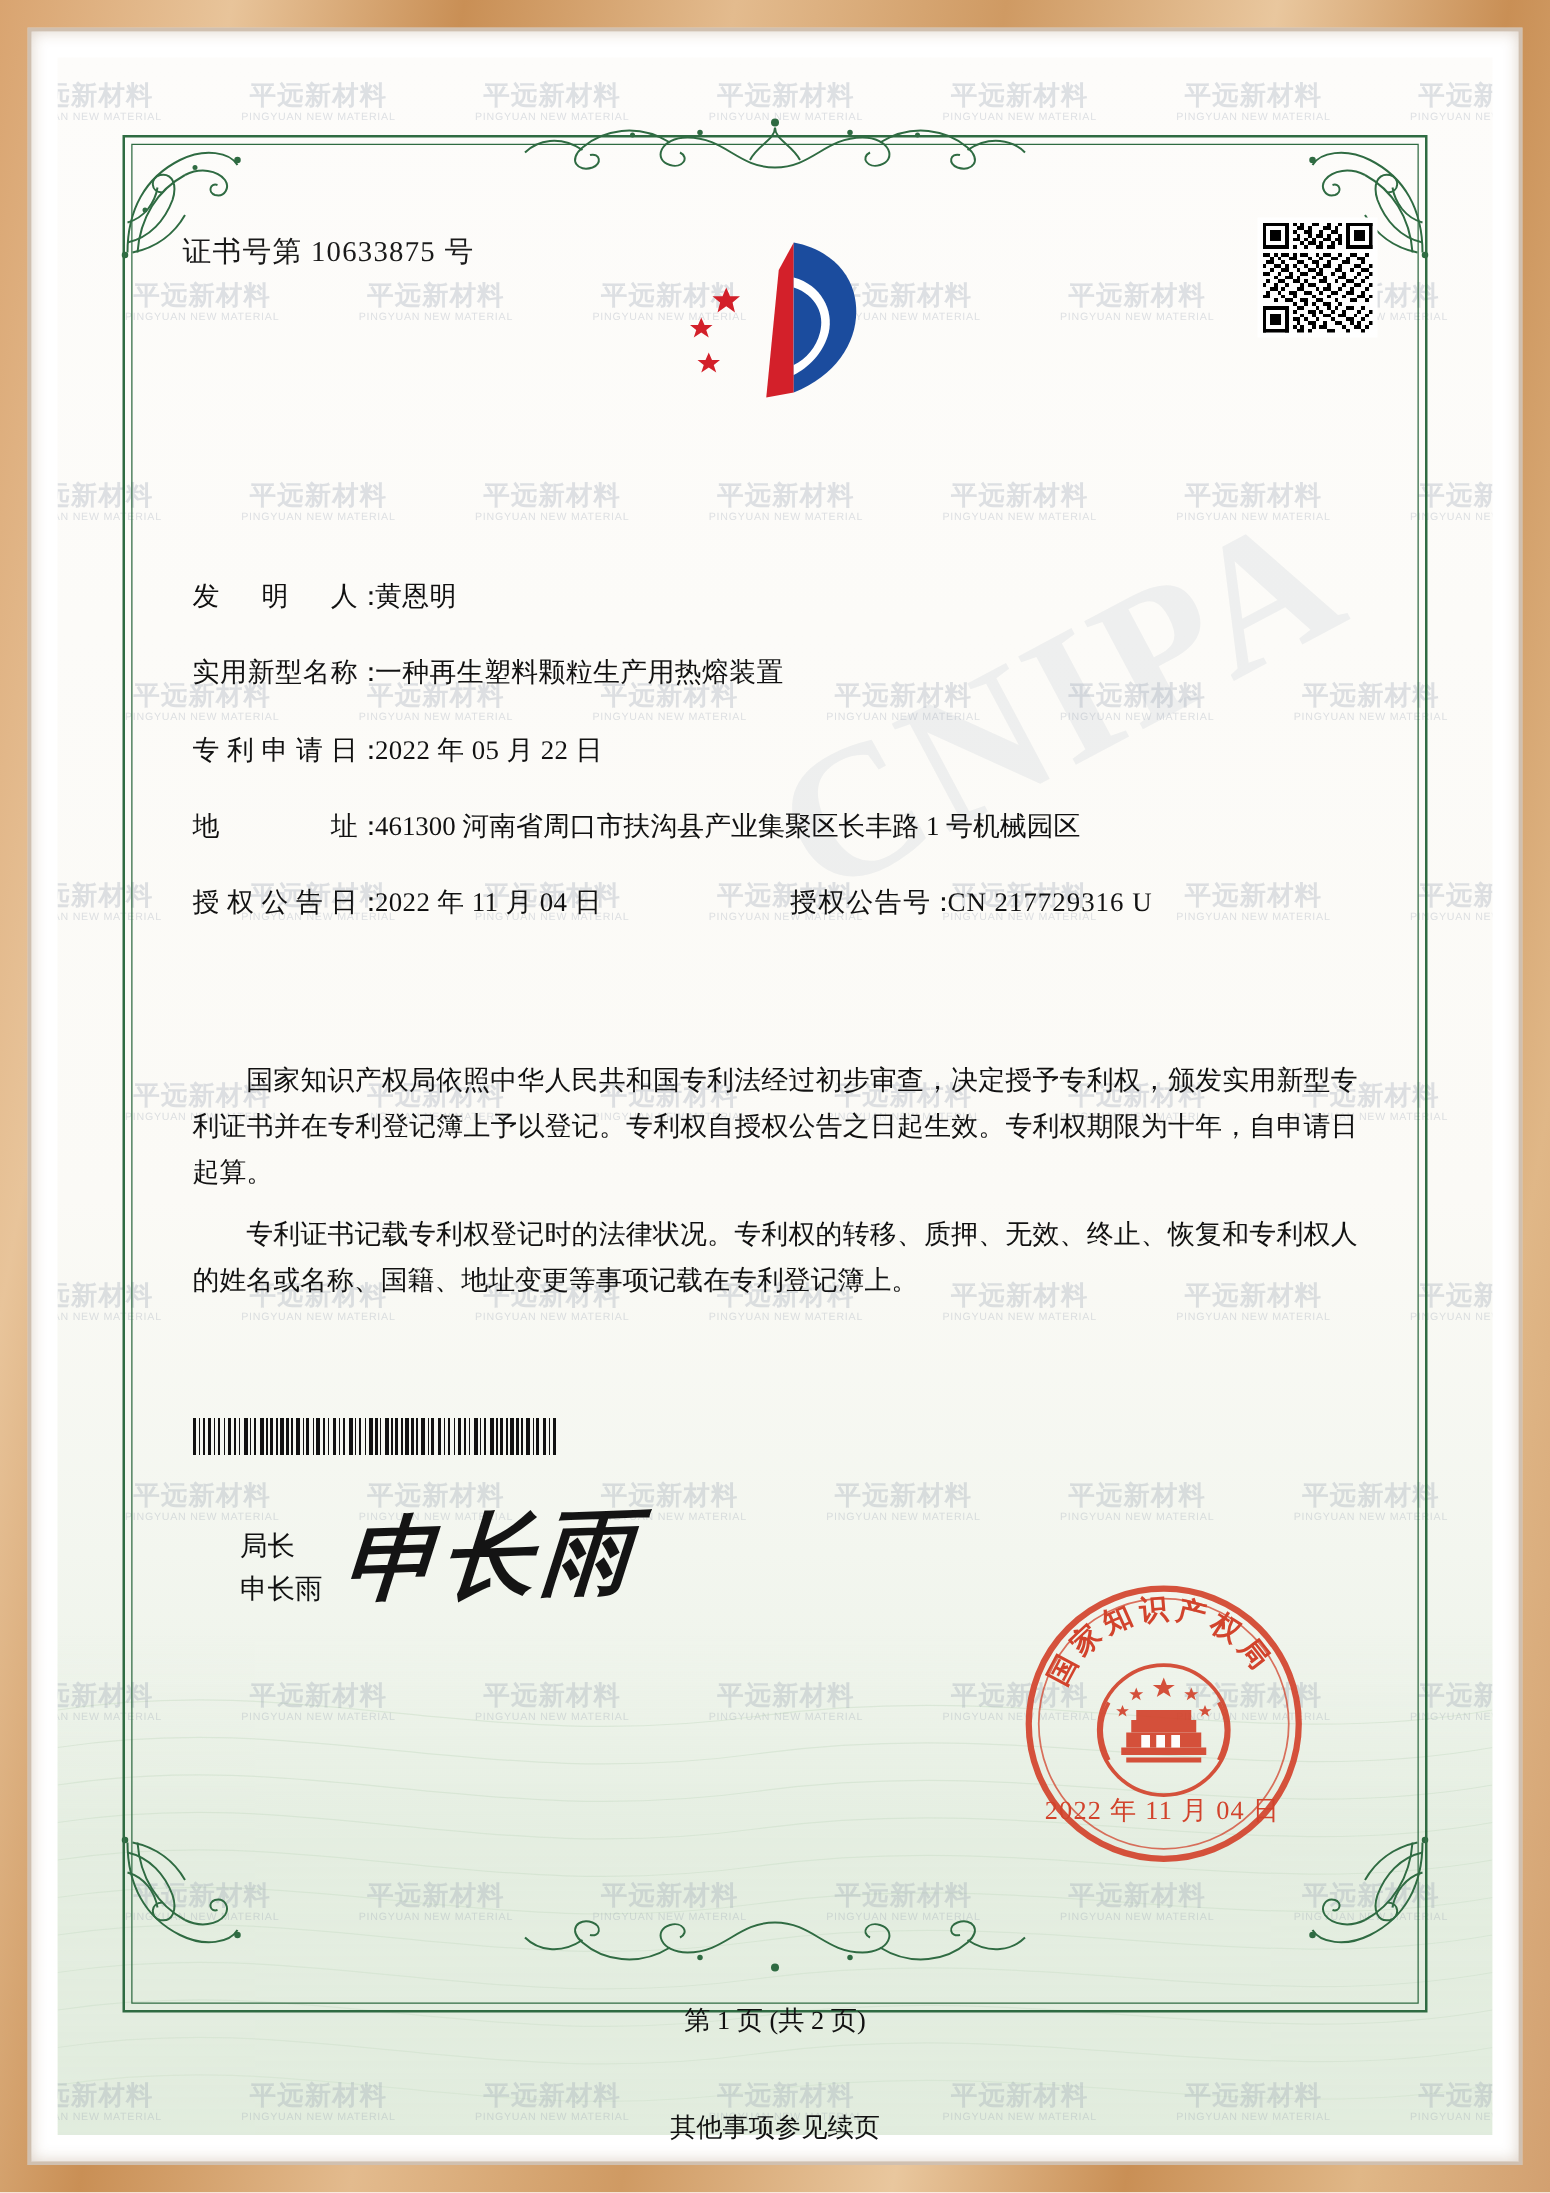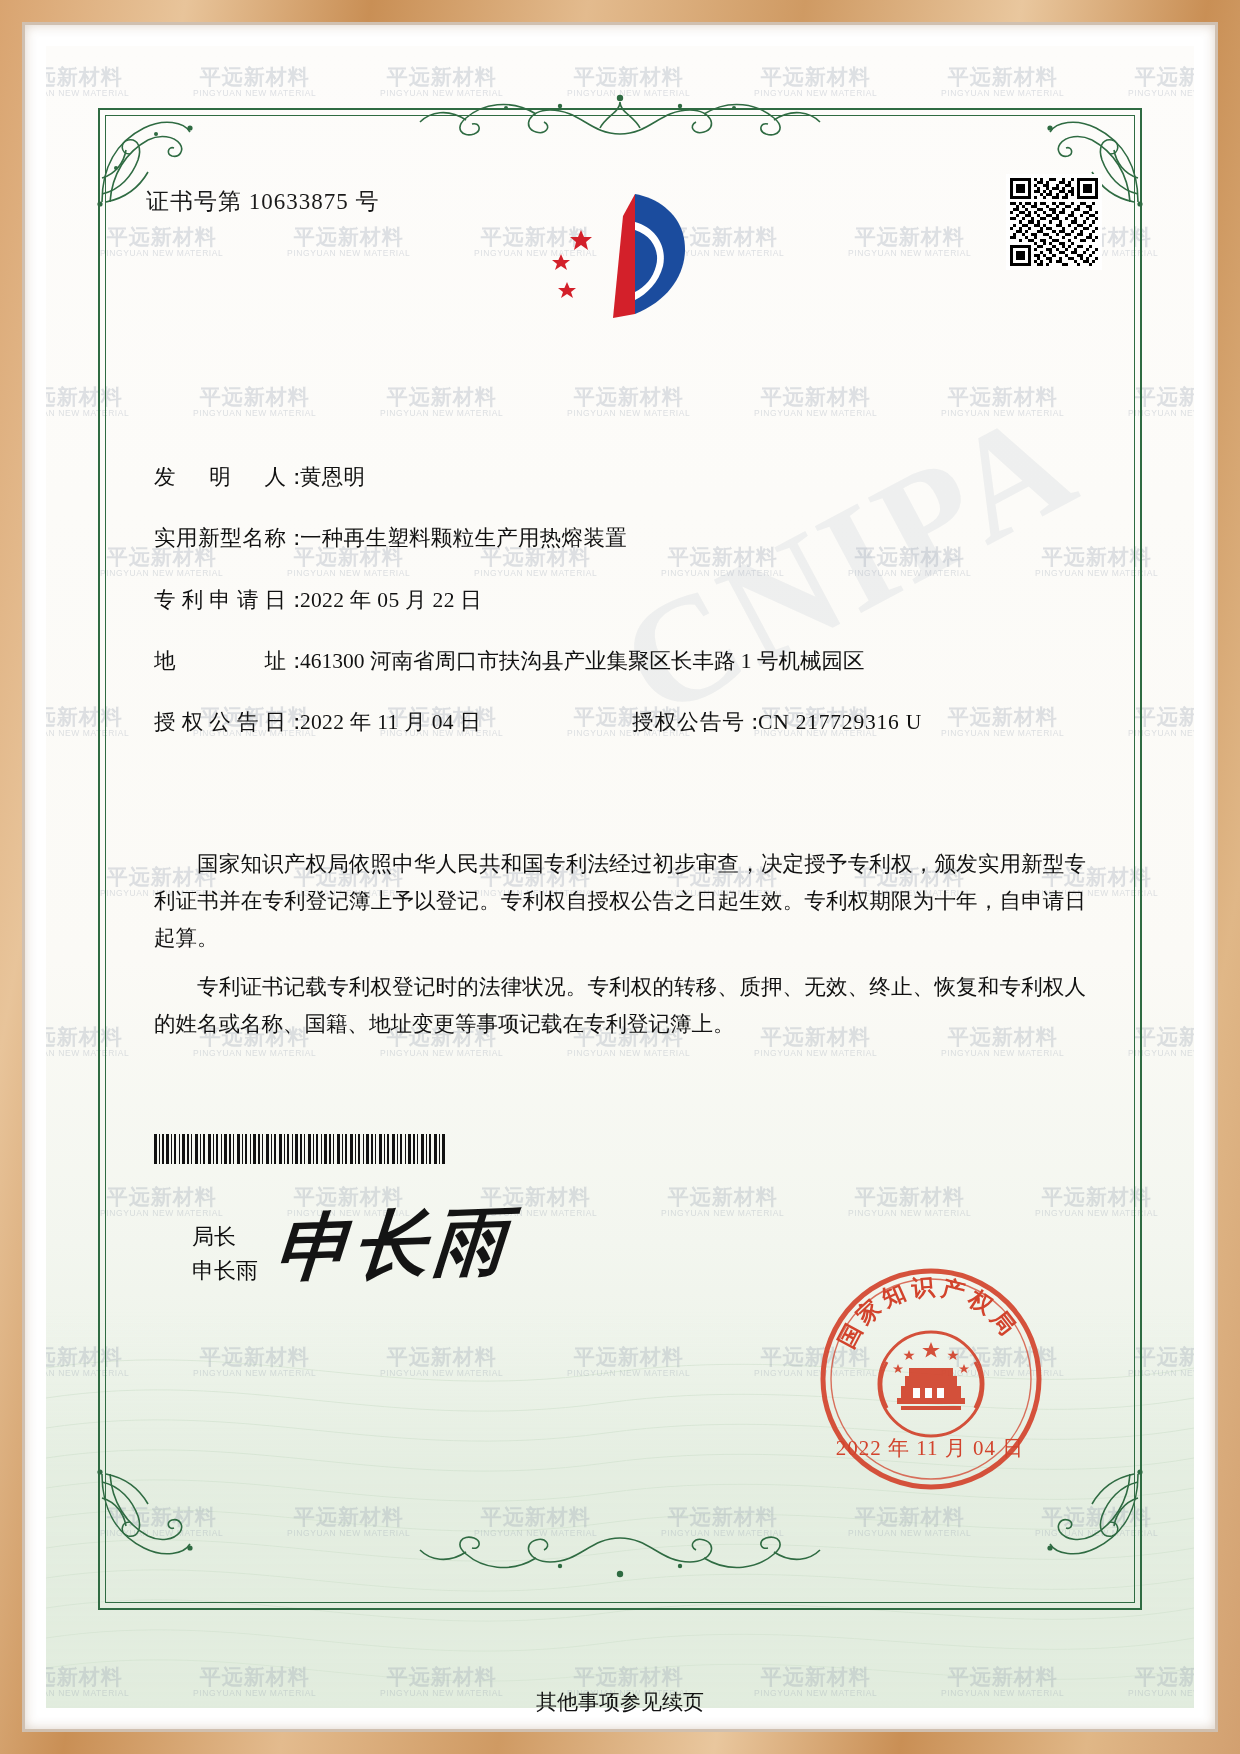--- a/index.html
+++ b/index.html
@@ -1132,17 +1132,18 @@
           <text transform="translate(115,115) rotate(-43) translate(0,-84)" text-anchor="middle">家</text>
           <text transform="translate(115,115) rotate(-24) translate(0,-84)" text-anchor="middle">知</text>
           <text transform="translate(115,115) rotate(-5) translate(0,-84)" text-anchor="middle">识</text>
           <text transform="translate(115,115) rotate(14) translate(0,-84)" text-anchor="middle">产</text>
           <text transform="translate(115,115) rotate(33) translate(0,-84)" text-anchor="middle">权</text>
           <text transform="translate(115,115) rotate(52) translate(0,-84)" text-anchor="middle">局</text>
         </g>
       </svg>
       <div class="seal-date">2022 年 11 月 04 日</div>
 
+      <div class="page-num">第 1 页 (共 2 页)</div>
     </div>
   </div>
 
   <div class="footer-note" style="position:absolute; left:0; right:0; bottom:38px; text-align:center; z-index:20; color:#111; font-size:21px;">其他事项参见续页</div>
 </div>
 
 </body></html>

